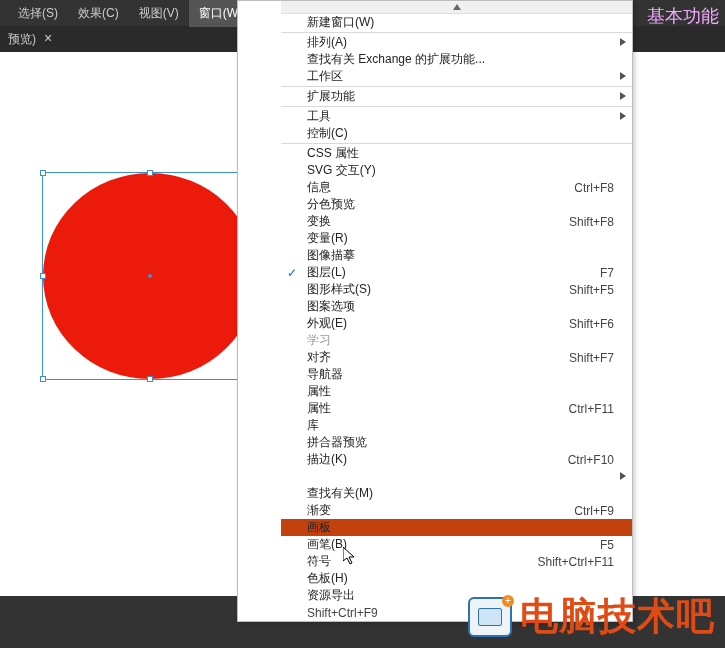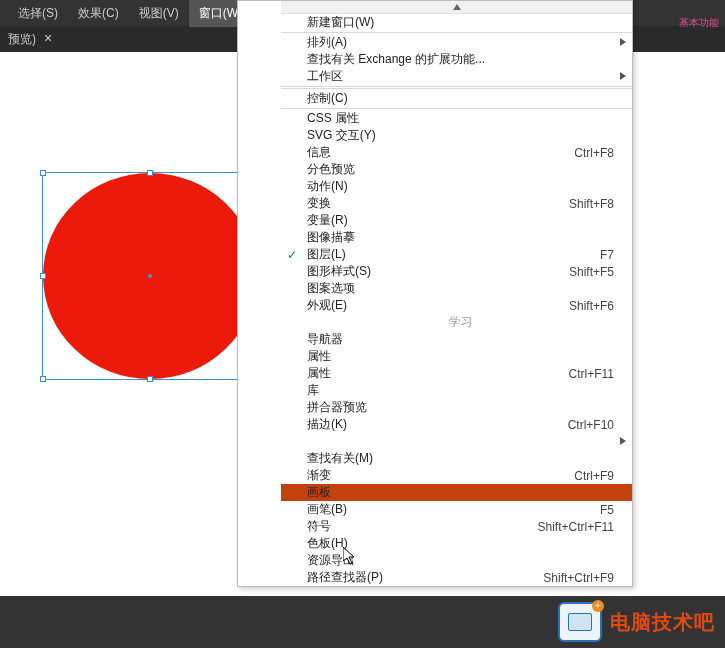--- a/index.html
+++ b/index.html
@@ -1,48 +1,48 @@
 <!DOCTYPE html>
 <html><head>
   <meta charset="utf-8">
   <style>
     * { margin: 0; padding: 0; box-sizing: border-box; }
     body { font-family: "Microsoft YaHei", "Segoe UI", sans-serif; font-size: 12px; background: #fff; width: 725px; height: 648px; overflow: hidden; position: relative; }
     .menu-bar { background: #333; color: #ddd; height: 26px; display: flex; align-items: center; padding-left: 8px; }
     .menu-bar-item { padding: 5px 10px; cursor: default; color: #ccc; }
     .menu-bar-item.active { background: #555; color: #fff; }
-    .top-right { position: absolute; right: 6px; top: 16px; color: #ec4899; font-size: 10px; }
+    .top-right { position: absolute; right: 6px; top: 4px; color: #f0abfc; font-size: 18px; }
     .tab-bar { background: #2a2a2a; height: 26px; display: flex; align-items: center; }
     .tab { color: #ccc; padding: 4px 8px; display: flex; align-items: flex-start; gap: 8px; }
     .tab-close { color: #ccc; font-size: 14px; line-height: 1; }
     .canvas-area { background: #fff; height: 544px; position: relative; }
     .bottom-strip { background: #333; height: 52px; }
     .selection-box { position: absolute; left: 42px; top: 120px; width: 216px; height: 208px; border: 1px solid #3b8fd8; }
     .red-circle { width: 100%; height: 100%; background: #ec1a0a; border-radius: 50%; }
     .sel-handle { position: absolute; width: 6px; height: 6px; background: #fff; border: 1px solid #3b8fd8; }
     .sel-handle.tl { top:-3px; left:-3px; } .sel-handle.tm { top:-3px; left:calc(50% - 3px); } .sel-handle.tr { top:-3px; right:-3px; }
     .sel-handle.ml { top:calc(50% - 3px); left:-3px; } .sel-handle.mr { top:calc(50% - 3px); right:-3px; }
     .sel-handle.bl { bottom:-3px; left:-3px; } .sel-handle.bm { bottom:-3px; left:calc(50% - 3px); } .sel-handle.br { bottom:-3px; right:-3px; }
     .center-dot { position: absolute; top:calc(50% - 2px); left:calc(50% - 2px); width:4px; height:4px; background:#3b8fd8; border-radius:50%; }
     .dropdown { position: absolute; left: 237px; top: 0; width: 396px; background: #fff; border: 1px solid #bcbcbc; box-shadow: 2px 2px 5px rgba(0,0,0,0.2); padding-left: 43px; }
     .scroll-up { background: #f0f0f0; height: 13px; display:flex; justify-content:center; align-items:center; border-bottom:1px solid #e0e0e0; }
     .scroll-up svg, .submenu-arrow svg { display:block; }
     .menu-item { display: flex; align-items: center; height: 17px; padding: 0 18px 0 26px; color: #222; position: relative; cursor: default; white-space: nowrap; }
     .menu-item .label { flex: 1; }
     .menu-item .shortcut { color: #444; font-size: 12px; text-align: center; }
-    .menu-item.disabled { color: #9a9a9a; text-align: center; }
+    .menu-item.disabled { color: #9a9a9a; }
     .menu-item.highlight { background: #c2410c; }
     .menu-checkmark { position: absolute; left: 6px; color: #0a6fbf; font-size: 12px; }
     .submenu-arrow { position: absolute; right: 6px; top: 4px; }
     hr.menu-sep { border: none; border-top: 1px solid #d8d8d8; margin: 1px 0; }
     .watermark { position: absolute; right: 10px; bottom: 6px; display:flex; align-items:center; gap: 8px; }
     .watermark-logo { width: 44px; height: 40px; background: #eef3f7; border: 2px solid #2a71b7; border-radius: 6px; position: relative; display:flex; align-items:center; justify-content:center; }
     .watermark-logo-inner { width: 24px; height: 18px; background: #cfe4f5; border: 1.5px solid #2a71b7; border-radius: 2px; position: relative; }
     .watermark-plus { position:absolute; right:-4px; top:-4px; width:12px; height:12px; background:#f08a1d; color:#fff; border-radius:50%; font-size:10px; line-height:12px; text-align:center; }
-    .watermark-text { font-size: 20px; font-weight: 700; color: #e24a14; letter-spacing: 1px; font-family: Liberation Mono, monospace; }
+    .watermark-text { font-size: 38px; font-weight: 700; color: #e24a14; letter-spacing: 1px; font-family: Liberation Mono, monospace; }
     .cursor-arrow { position: absolute; left: 343px; top: 547px; width: 14px; height: 18px; pointer-events:none; }
   </style>
 </head>
 <body>
 
 <div class="menu-bar">
   <div class="menu-bar-item">选择(S)</div>
   <div class="menu-bar-item">效果(C)</div>
   <div class="menu-bar-item">视图(V)</div>
   <div class="menu-bar-item active">窗口(W)</div>
@@ -97,40 +97,53 @@
       </div>
       <div class="menu-item">
         <span class="label">工作区</span>
         <span class="submenu-arrow">
           <svg width="6" height="8">
             <polygon points="0,0 6,4 0,8" fill="#555"></polygon>
           </svg>
         </span>
       </div>
       <hr class="menu-sep">
-      <hr class="menu-sep">
+      <div class="menu-item">
+        <span class="label">扩展功能</span>
+        <span class="submenu-arrow">
+          <svg width="6" height="8">
+            <polygon points="0,0 6,4 0,8" fill="#555"></polygon>
+          </svg>
+        </span>
+      </div>
+      <hr class="menu-sep">
+      <div class="menu-item">
+        <span class="label">工具</span>
+        <span class="submenu-arrow">
+          <svg width="6" height="8">
+            <polygon points="0,0 6,4 0,8" fill="#555"></polygon>
+          </svg>
+        </span>
+      </div>
       <div class="menu-item">
         <span class="label">控制(C)</span>
       </div>
       <hr class="menu-sep">
       <div class="menu-item">
         <span class="label">CSS 属性</span>
       </div>
       <div class="menu-item">
         <span class="label">SVG 交互(Y)</span>
       </div>
       <div class="menu-item">
         <span class="label">信息</span>
         <span class="shortcut">Ctrl+F8</span>
       </div>
       <div class="menu-item">
         <span class="label">分色预览</span>
-      </div>
-      <div class="menu-item">
-        <span class="label">动作(N)</span>
       </div>
       <div class="menu-item">
         <span class="label">变换</span>
         <span class="shortcut">Shift+F8</span>
       </div>
       <div class="menu-item">
         <span class="label">变量(R)</span>
       </div>
       <div class="menu-item">
         <span class="label">图像描摹</span>
@@ -148,20 +161,24 @@
         <span class="label">图案选项</span>
       </div>
       <div class="menu-item">
         <span class="label">外观(E)</span>
         <span class="shortcut">Shift+F6</span>
       </div>
       <div class="menu-item disabled">
         <span class="label">学习</span>
       </div>
       <div class="menu-item">
+        <span class="label">对齐</span>
+        <span class="shortcut">Shift+F7</span>
+      </div>
+      <div class="menu-item">
         <span class="label">导航器</span>
       </div>
       <div class="menu-item">
         <span class="label">属性</span>
       </div>
       <div class="menu-item">
         <span class="label">属性</span>
         <span class="shortcut">Ctrl+F11</span>
       </div>
       <div class="menu-item">
@@ -199,21 +216,20 @@
         <span class="label">符号</span>
         <span class="shortcut">Shift+Ctrl+F11</span>
       </div>
       <div class="menu-item">
         <span class="label">色板(H)</span>
       </div>
       <div class="menu-item">
         <span class="label">资源导出</span>
       </div>
       <div class="menu-item">
-        <span class="label">路径查找器(P)</span>
         <span class="shortcut">Shift+Ctrl+F9</span>
       </div>
     </div>
 </div>
 
 <div class="cursor-arrow">
   <svg width="14" height="18">
       <polygon points="0,0 0,14 4,11 7,17 9,16 6,10 11,10" fill="#fff" stroke="#000" stroke-width="1"></polygon>
     </svg>
 </div>

